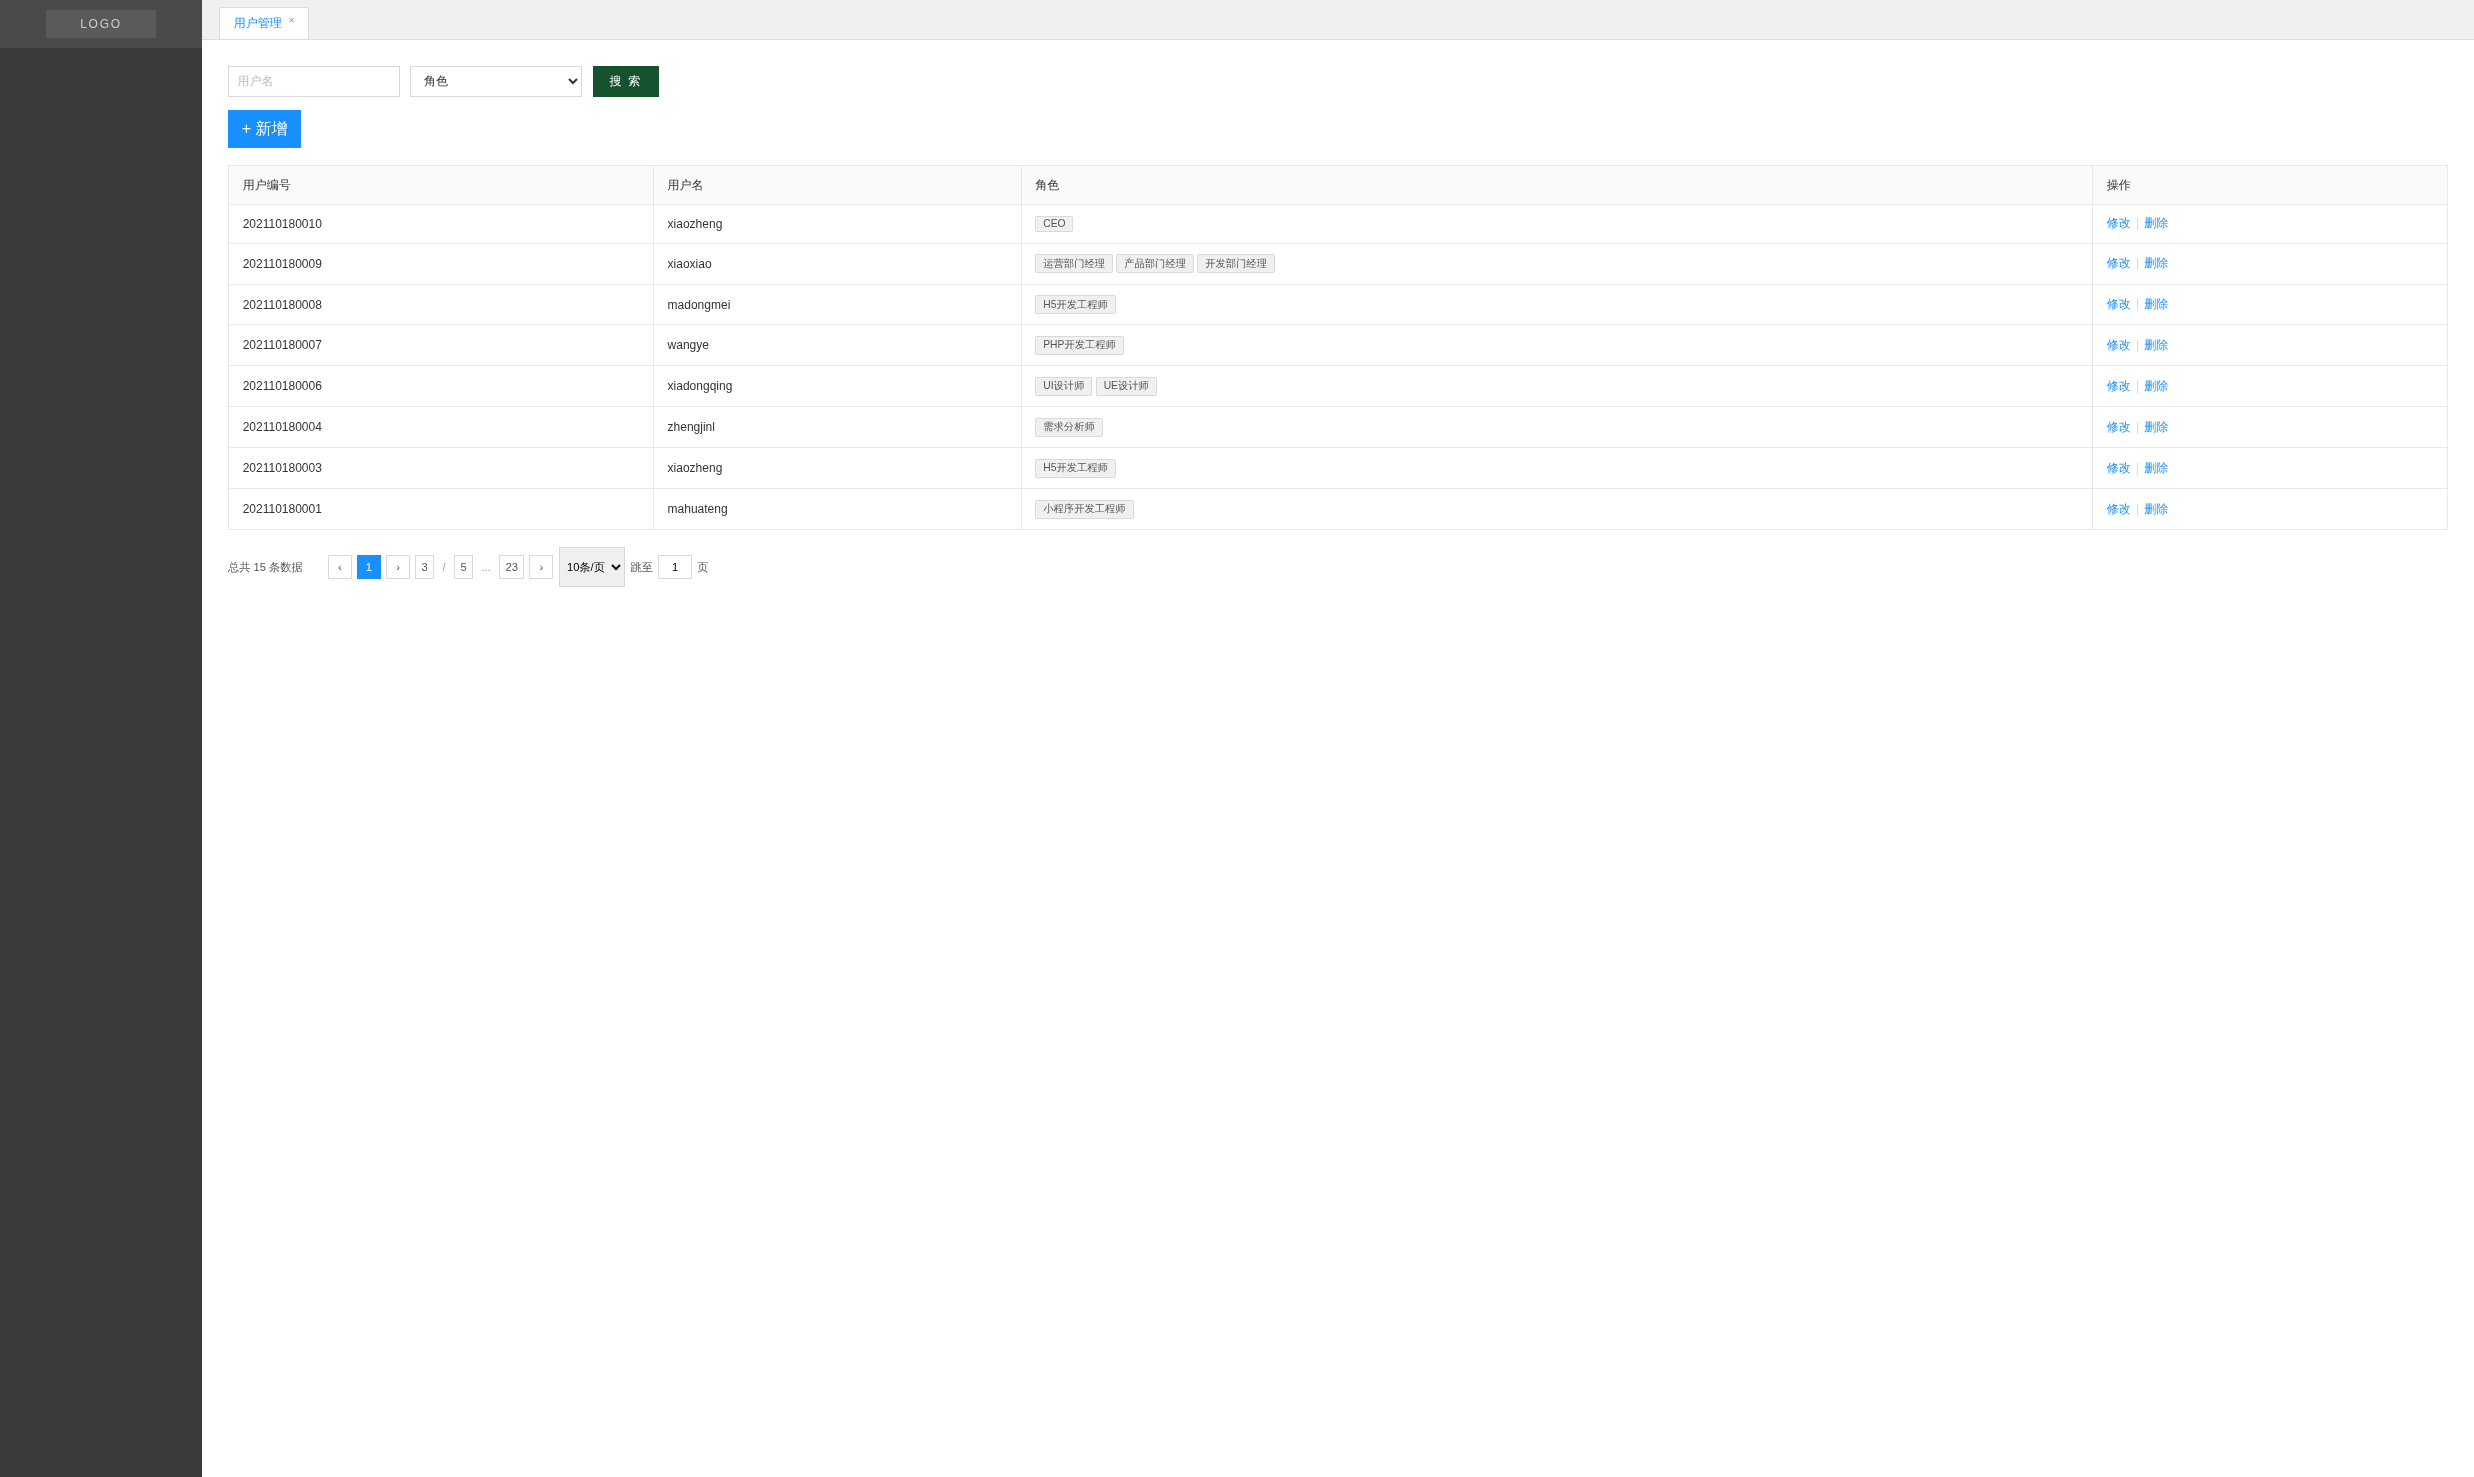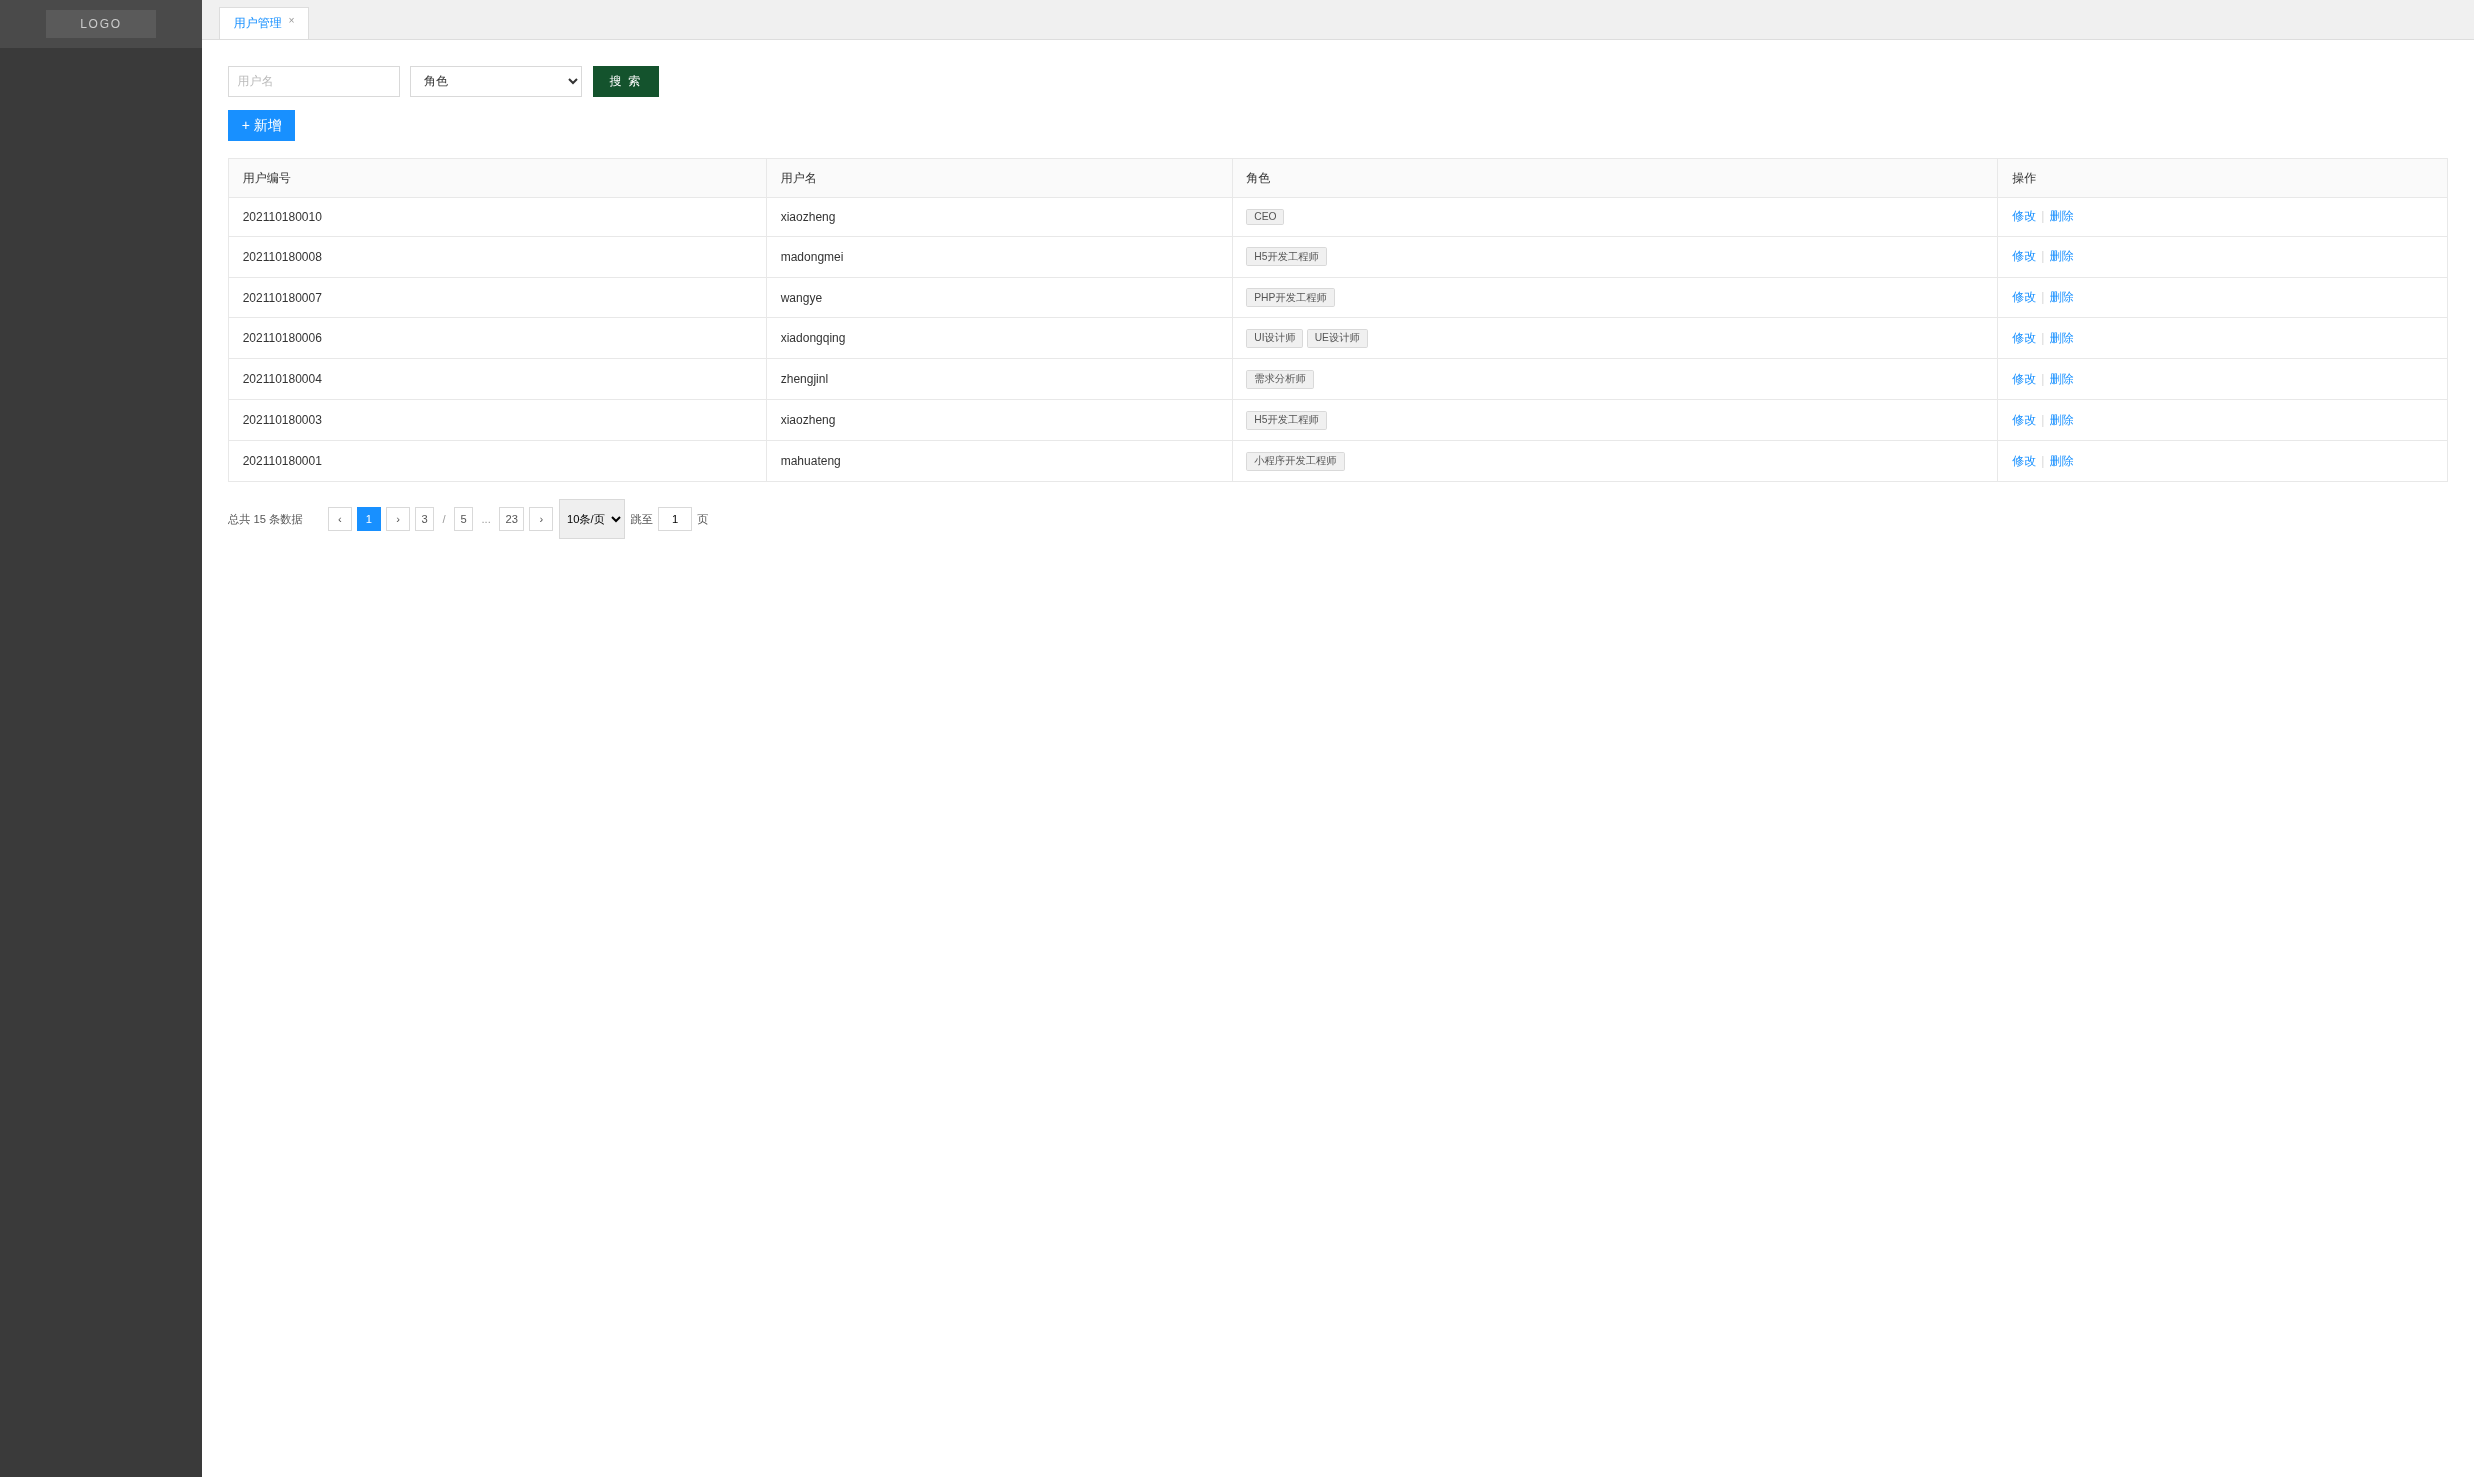--- a/index.html
+++ b/index.html
@@ -111,26 +111,26 @@
       background: #14532d;
       border: none;
       color: #fff;
       font-size: 12px;
       cursor: pointer;
       letter-spacing: 1.7px;
     }
 
     
     .add-btn {
-      height: 31px;
+      height: 38px;
       padding: 0 13.7px;
       background: #1890ff;
       border: none;
       color: #fff;
-      font-size: 14px;
+      font-size: 16px;
       cursor: pointer;
       margin-bottom: 17px;
     }
 
     
     .table {
       width: 100%;
       border-collapse: collapse;
     }
     .table th {
@@ -260,20 +260,26 @@
           <th>用户名</th>
           <th>角色</th>
           <th>操作</th>
         </tr>
       </thead>
       <tbody id="table-body">
       <tr>
             <td>202110180010</td>
             <td>xiaozheng</td>
             <td><span class="tag">CEO</span></td>
+            <td><a class="action-edit" href="#">修改</a><span class="action-sep">|</span><a class="action-del" href="#">删除</a></td>
+          </tr>
+          <tr>
+            <td>202110180009</td>
+            <td>xiaoxiao</td>
+            <td><span class="tag">运营部门经理</span><span class="tag">产品部门经理</span><span class="tag">开发部门经理</span></td>
             <td><a class="action-edit" href="#">修改</a><span class="action-sep">|</span><a class="action-del" href="#">删除</a></td>
           </tr>
           <tr>
             <td>202110180008</td>
             <td>madongmei</td>
             <td><span class="tag">H5开发工程师</span></td>
             <td><a class="action-edit" href="#">修改</a><span class="action-sep">|</span><a class="action-del" href="#">删除</a></td>
           </tr>
           <tr>
             <td>202110180007</td>

